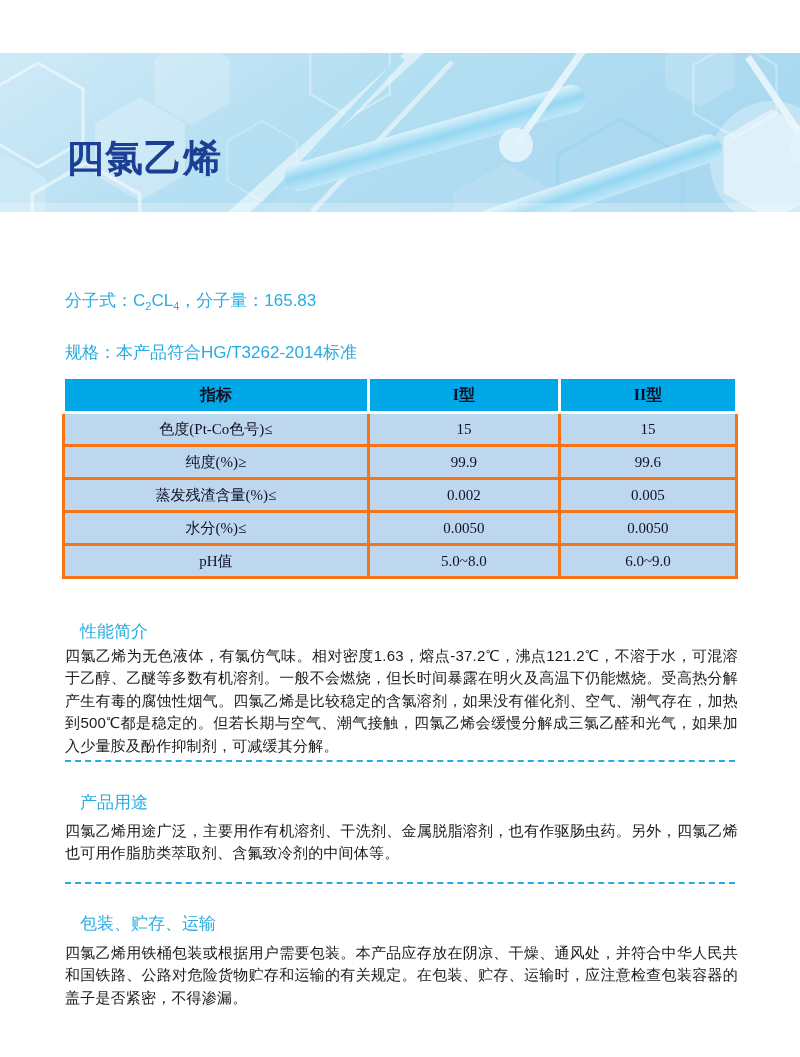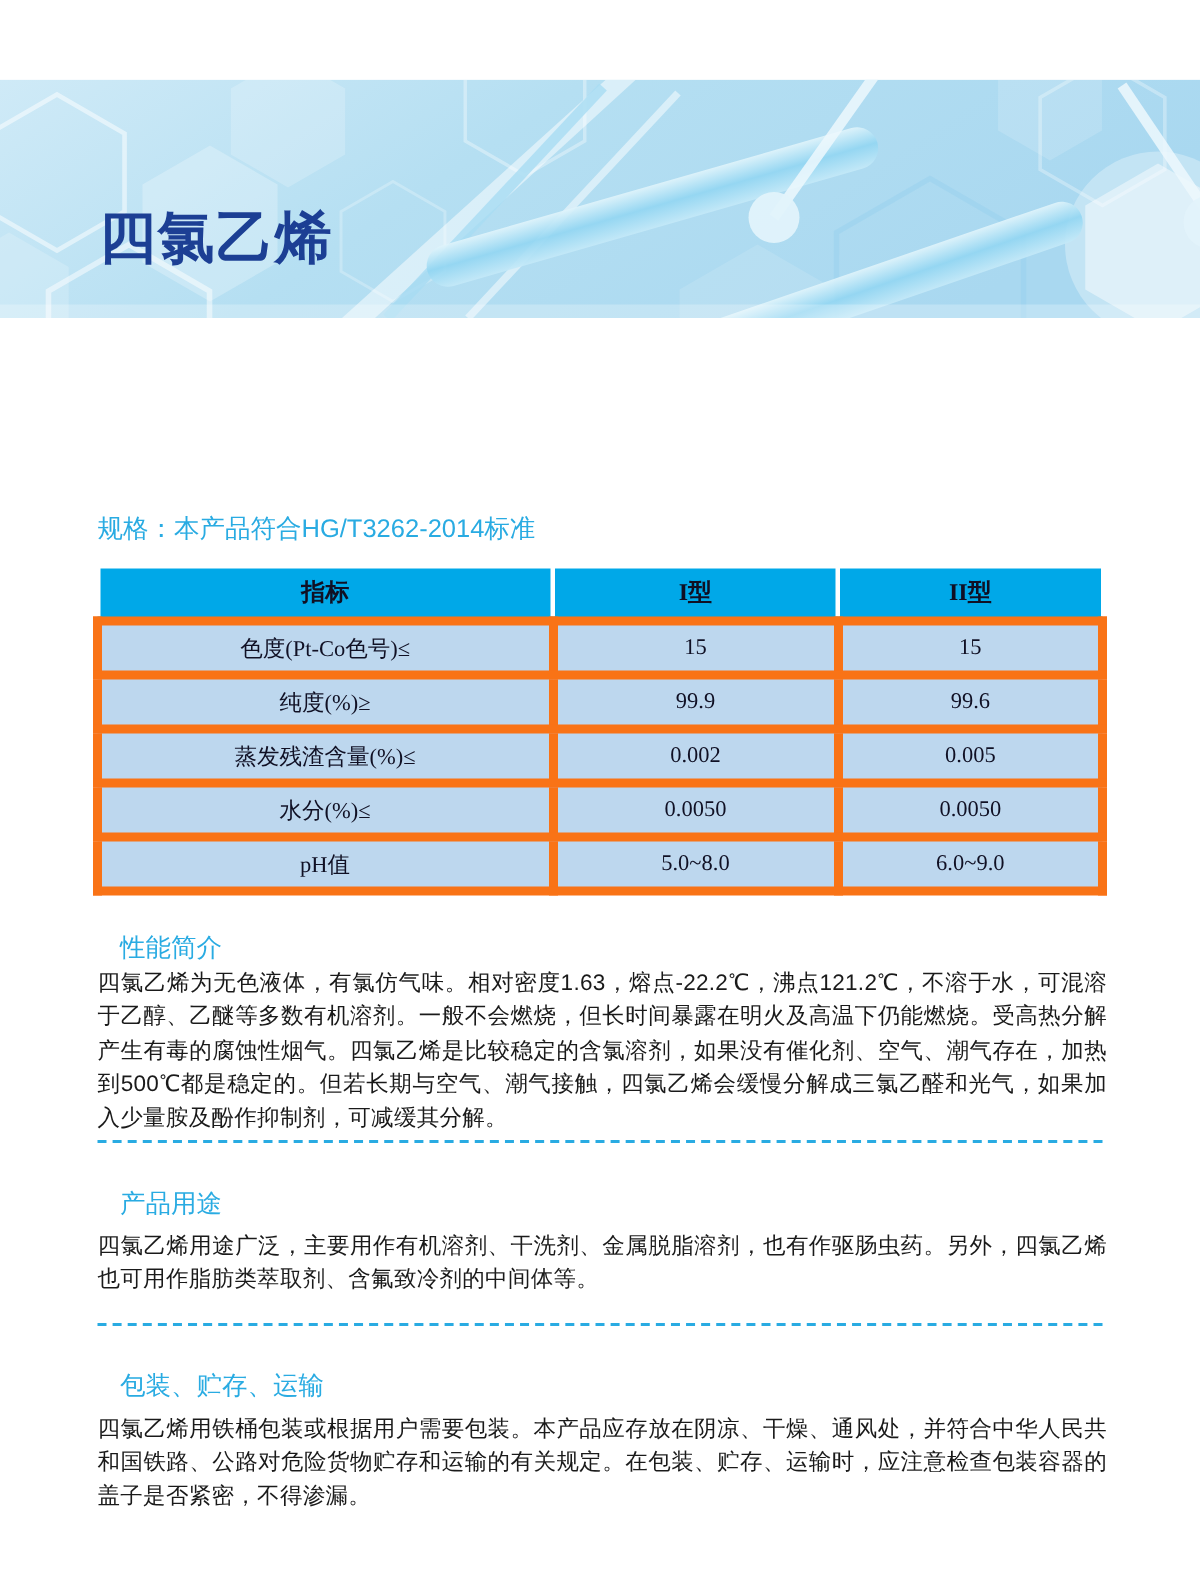--- a/index.html
+++ b/index.html
@@ -15,21 +15,21 @@
   .formula { top:289px; }
   .spec    { top:341px; }
   .formula sub { font-size:11px; }
 
   table.spec-table { position:absolute; left:62px; top:376px; width:676px;
                      border-collapse:collapse; table-layout:fixed;
                      font-family:"Liberation Serif", serif; }
   .spec-table th { background:var(--table-header-bg,#00a8e8); height:30px; font-size:16px; font-weight:bold;
                    color:#101024; border:3px solid #ffffff; vertical-align:middle; }
   .spec-table td { background:var(--table-row-bg,#bdd7ee); height:28px; font-size:15px;
-                   color:#101024; border:6px solid #f97316; text-align:center; vertical-align:middle; }
+                   color:#101024; border:3px solid #f97316; text-align:center; vertical-align:middle; }
 
   .sec-heading { position:absolute; left:80px; margin:0; font-size:17px; font-weight:normal;
                  color:var(--accent,#29abe2); white-space:nowrap; }
   #h-sec0 { top:620px; } #h-sec1 { top:791px; } #h-sec2 { top:912px; }
 
   .para { position:absolute; left:65px; width:673px; margin:0; font-size:15px; line-height:22.4px;
           color:var(--text-color,#1a1a1a); text-align:justify; letter-spacing:0.2px; }
   #p-sec0 { top:645px; } #p-sec1 { top:820px; } #p-sec2 { top:942px; }
 
   .dash { position:absolute; left:65px; width:670px; height:0; border-top:2px dashed var(--accent,#29abe2); }
@@ -80,20 +80,21 @@
       </g>
       <line x1="516" y1="92" x2="584" y2="-4" stroke="#eef8fd" stroke-width="7" opacity="0.85"></line>
       <circle cx="516" cy="92" r="17" fill="#e2f3fb" opacity="0.95"></circle>
       <line x1="806" y1="90" x2="748" y2="4" stroke="#eef8fd" stroke-width="7" opacity="0.85"></line>
       <circle cx="807" cy="95" r="18" fill="#e2f3fb" opacity="0.9"></circle>
       <rect y="150" width="800" height="9" fill="#ffffff" opacity="0.25"></rect>
     </svg>
     <h1 class="title">四氯乙烯</h1>
   </div>
 
+  <div class="line formula"><span>分子式：C</span><sub>2</sub><span>CL</span><sub>4</sub><span>，分子量：165.83</span></div>
 
   <div class="line spec">规格：本产品符合HG/T3262-2014标准</div>
 
   <table class="spec-table">
     <colgroup>
         <col style="width:45.3%">
         <col style="width:28.4%">
         <col style="width:26.3%">
       </colgroup>
     <thead>
@@ -126,21 +127,21 @@
       </tr>
       <tr>
         <td>pH值</td>
         <td>5.0~8.0</td>
         <td>6.0~9.0</td>
       </tr>
     </tbody>
   </table>
 
   <h2 class="sec-heading" id="h-sec0">性能简介</h2>
-  <p class="para" id="p-sec0">四氯乙烯为无色液体，有氯仿气味。相对密度1.63，熔点-22.2℃，沸点121.2℃，不溶于水，可混溶于乙醇、乙醚等多数有机溶剂。一般不会燃烧，但长时间暴露在明火及高温下仍能燃烧。受高热分解产生有毒的腐蚀性烟气。四氯乙烯是比较稳定的含氯溶剂，如果没有催化剂、空气、潮气存在，加热到500℃都是稳定的。但若长期与空气、潮气接触，四氯乙烯会缓慢分解成三氯乙醛和光气，如果加入少量胺及酚作抑制剂，可减缓其分解。</p>
+  <p class="para" id="p-sec0">四氯乙烯为无色液体，有氯仿气味。相对密度1.63，熔点-37.2℃，沸点121.2℃，不溶于水，可混溶于乙醇、乙醚等多数有机溶剂。一般不会燃烧，但长时间暴露在明火及高温下仍能燃烧。受高热分解产生有毒的腐蚀性烟气。四氯乙烯是比较稳定的含氯溶剂，如果没有催化剂、空气、潮气存在，加热到500℃都是稳定的。但若长期与空气、潮气接触，四氯乙烯会缓慢分解成三氯乙醛和光气，如果加入少量胺及酚作抑制剂，可减缓其分解。</p>
 
   <div class="dash" id="dash0"></div>
 
   <h2 class="sec-heading" id="h-sec1">产品用途</h2>
   <p class="para" id="p-sec1">四氯乙烯用途广泛，主要用作有机溶剂、干洗剂、金属脱脂溶剂，也有作驱肠虫药。另外，四氯乙烯也可用作脂肪类萃取剂、含氟致冷剂的中间体等。</p>
 
   <div class="dash" id="dash1"></div>
 
   <h2 class="sec-heading" id="h-sec2">包装、贮存、运输</h2>
   <p class="para" id="p-sec2">四氯乙烯用铁桶包装或根据用户需要包装。本产品应存放在阴凉、干燥、通风处，并符合中华人民共和国铁路、公路对危险货物贮存和运输的有关规定。在包装、贮存、运输时，应注意检查包装容器的盖子是否紧密，不得渗漏。</p>

